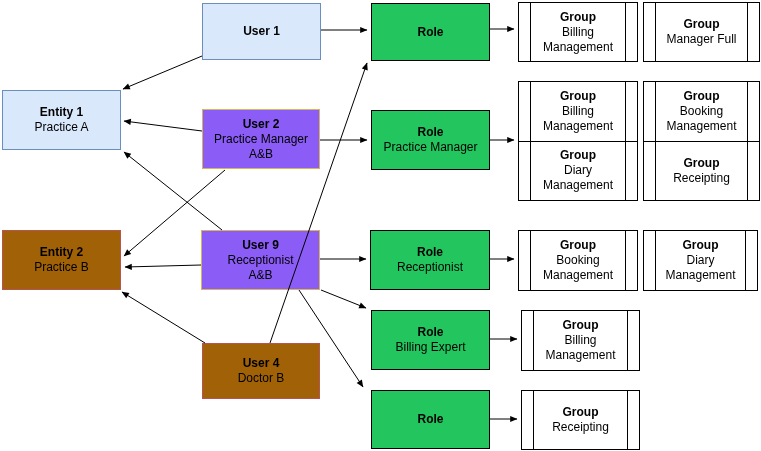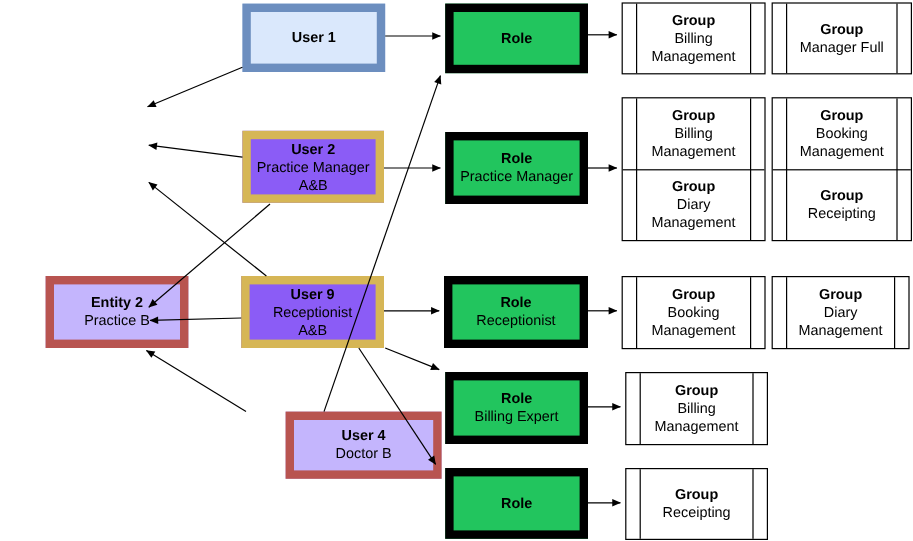--- a/index.html
+++ b/index.html
@@ -2,29 +2,29 @@
 <html><head>
 <meta charset="utf-8">
 <style>
   html,body{margin:0;padding:0;background:#ffffff;}
   #canvas{
     position:relative;width:761px;height:451px;background:#ffffff;
     font-family:"Liberation Sans","DejaVu Sans",sans-serif;
     font-size:12px;line-height:15px;color:#000;overflow:hidden;
   }
   .node{
-    position:absolute;box-sizing:border-box;border:7px solid #a3a3a3;background:#fff;
+    position:absolute;box-sizing:border-box;border:1px solid #a3a3a3;background:#fff;
     display:flex;flex-direction:column;justify-content:center;text-align:center;
     padding:0 2px;
   }
   .node .t{font-weight:bold;}
   .node .s{white-space:pre-line;}
   .blue{background:#dae8fc;border-color:#6c8ebf;}
   .yellow{background:#8b5cf6;border-color:#d6b656;}
-  .red{background:#c4b5fd;border-color:#b85450;margin-left:36px;}
+  .red{background:#a16207;border-color:#b85450;}
   .plain{background:#22c55e;border-color:#000000;}
   .group{
     position:absolute;box-sizing:border-box;border:1px solid #000;background:#fff;
     display:flex;flex-direction:column;text-align:center;
   }
   .group::before,.group::after{
     content:"";position:absolute;top:0;bottom:0;width:0;border-left:1px solid #000;
   }
   .group::before{left:11px;}
   .group::after{right:11px;}
@@ -35,39 +35,43 @@
   .gcell + .gcell{border-top:1px solid #000;}
   .gcell .t{font-weight:bold;}
   svg.edges{position:absolute;left:0;top:0;pointer-events:none;}
   svg.edges line{stroke:#000;stroke-width:1;}
 </style>
 </head>
 <body>
 
 <div id="canvas">
 
+  <div class="node blue" style="left:2px;top:90px;width:119px;height:60px">
+    <div class="t">Entity 1</div>
+    <div class="s">Practice A</div>
+  </div>
   <div class="node red" style="left:2px;top:230px;width:119px;height:60px">
     <div class="t">Entity 2</div>
     <div class="s">Practice B</div>
   </div>
 
   <div class="node blue" style="left:202px;top:3px;width:119px;height:57px">
     <div class="t">User 1</div>
   </div>
   <div class="node yellow" style="left:202px;top:109px;width:118px;height:60px">
     <div class="t">User 2</div>
     <div class="s">Practice Manager
 A&amp;B</div>
   </div>
   <div class="node yellow" style="left:201px;top:230px;width:119px;height:60px">
     <div class="t">User 9</div>
     <div class="s">Receptionist
 A&amp;B</div>
   </div>
-  <div class="node red" style="left:202px;top:343px;width:130px;height:56px">
+  <div class="node red" style="left:202px;top:343px;width:118px;height:56px">
     <div class="t">User 4</div>
     <div class="s">Doctor B</div>
   </div>
 
   <div class="node plain" style="left:371px;top:3px;width:119px;height:58px">
     <div class="t">Role</div>
   </div>
   <div class="node plain" style="left:371px;top:110px;width:119px;height:60px">
     <div class="t">Role</div>
     <div class="s">Practice Manager</div>

